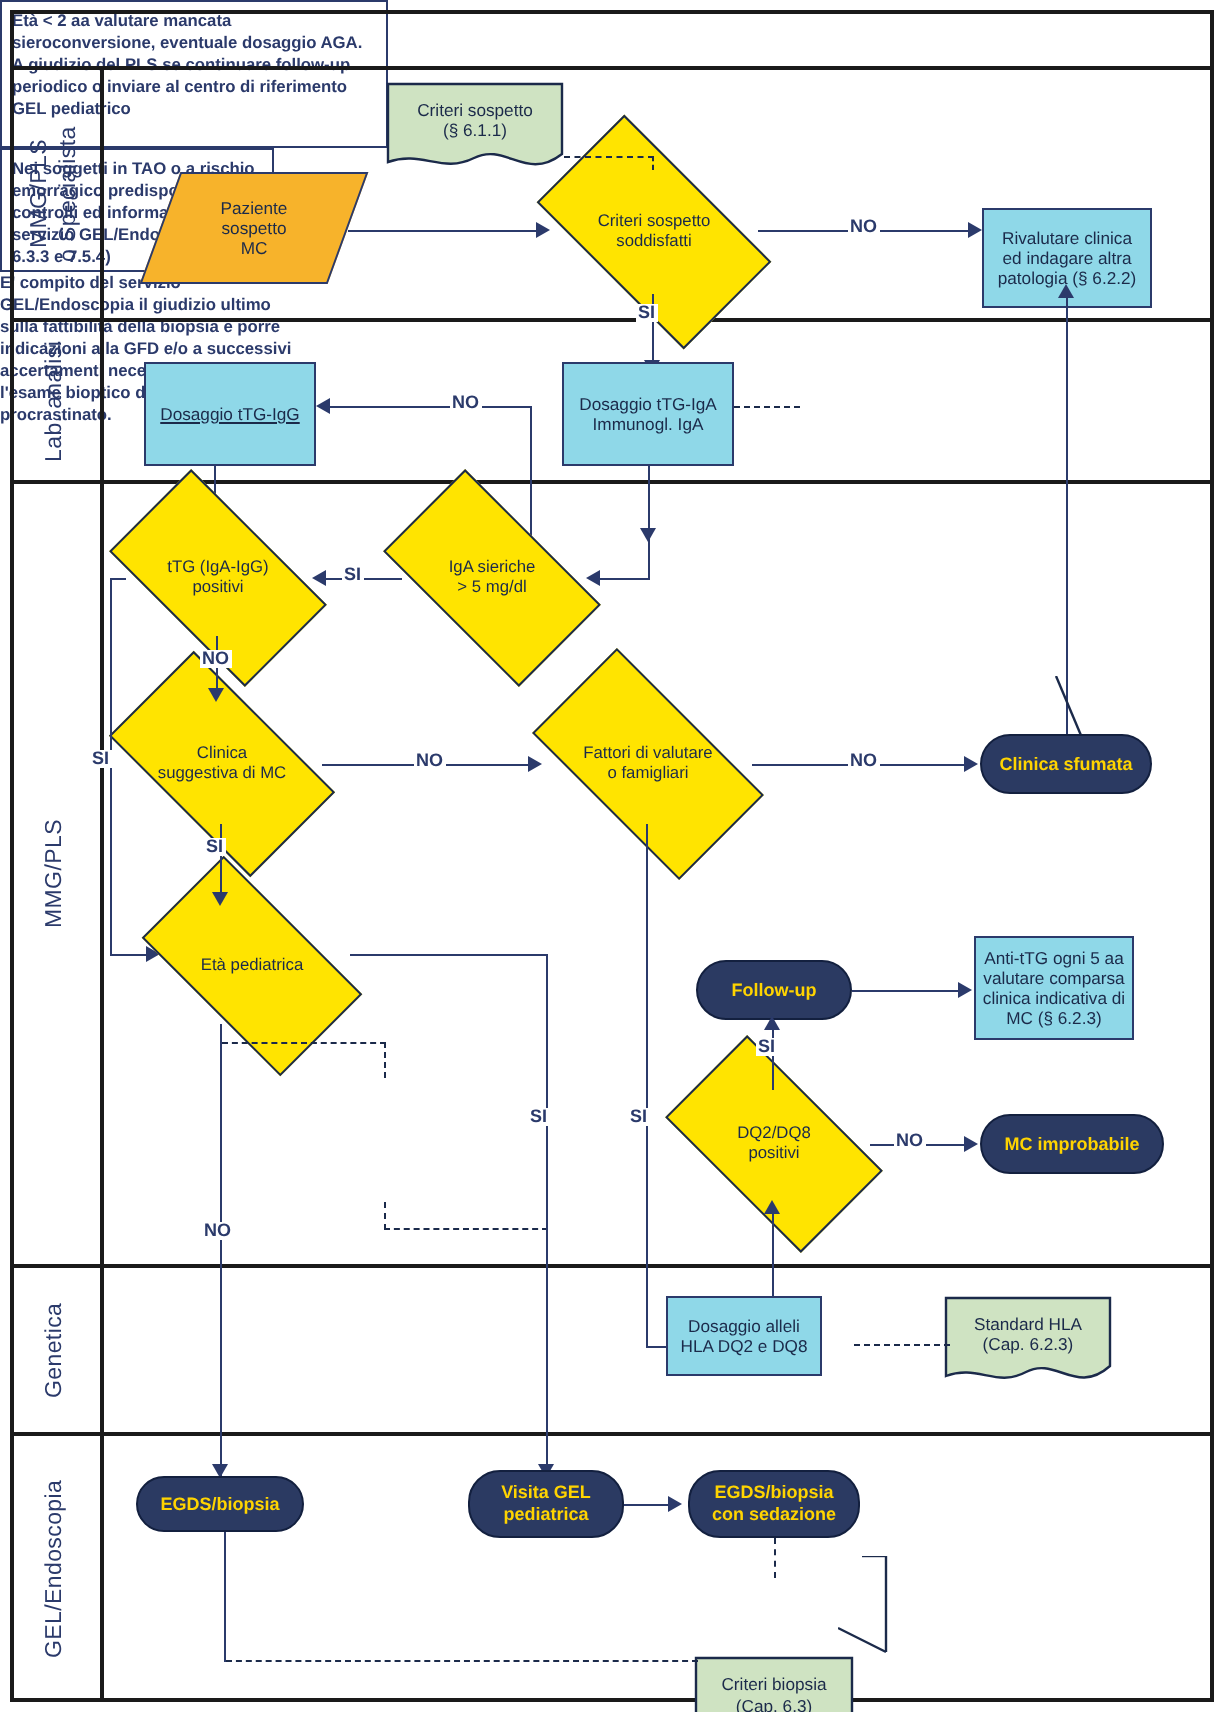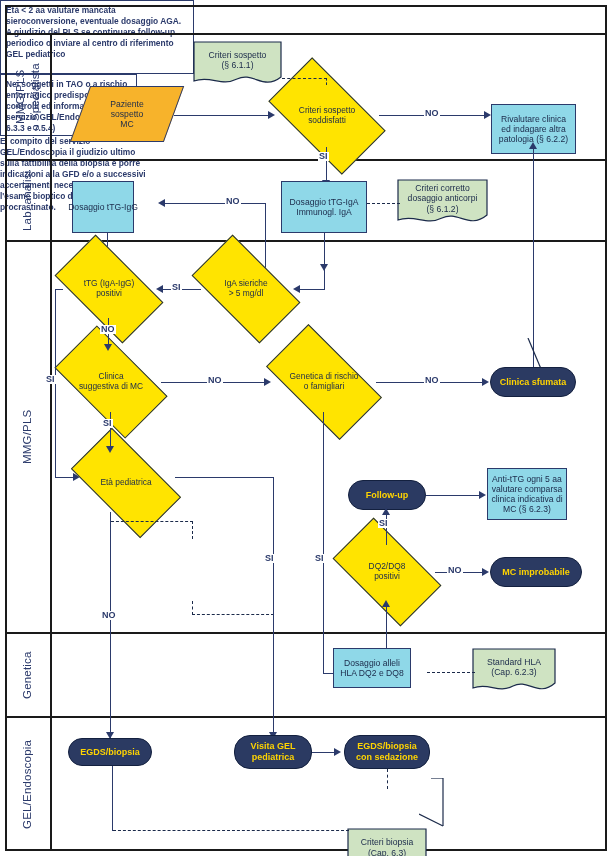--- a/index.html
+++ b/index.html
@@ -114,37 +114,29 @@
   <div class="arrow ar-r" style="left:484px;top:110.5px;"></div>
   <div class="elabel" style="left:424px;top:109px;">NO</div>
 
   <div class="edge v" style="left:326px;top:147px;height:40px;"></div>
   <div class="arrow ar-d" style="left:322px;top:180px;"></div>
   <div class="elabel" style="left:318px;top:152px;">SI</div>
 
   <div class="edge v" style="left:533px;top:148px;height:232px;"></div>
   <div class="arrow ar-u" style="left:529px;top:142px;"></div>
 
-  <div class="node rect" style="left:72px;top:181px;width:62px;height:52px;">
+  <div class="node rect" style="left:72px;top:181px;width:86px;height:52px;text-decoration:underline;">
     <span style="white-space:pre">Dosaggio tTG-IgG</span>
   </div>
 
   <div class="node rect" style="left:281px;top:181px;width:86px;height:52px;">
     <span style="white-space:pre">Dosaggio tTG-IgA
 Immunogl. IgA</span>
   </div>
 
-  <div class="node doc" style="left:397px;top:179px;width:91px;height:48px;">
-    <svg viewBox="0 0 91 48" preserveAspectRatio="none">
-      <path d="M1,1 H90 V36 C72,51 61,31 45,39 C29,47 18,35 1,41 Z" fill="#cfe3c2" stroke="#1b2a4a" stroke-width="1.2"></path>
-    </svg>
-    <span class="txt" style="white-space:pre">Criteri corretto
-dosaggio anticorpi
-(§ 6.1.2)</span>
-  </div>
 
   <div class="dash-h" style="left:367px;top:203px;width:33px;"></div>
 
   <div class="edge v" style="left:265px;top:203px;height:75px;"></div>
   <div class="edge h" style="left:164px;top:203px;width:102px;"></div>
   <div class="arrow ar-l" style="left:158px;top:198.5px;"></div>
   <div class="elabel" style="left:225px;top:197px;">NO</div>
 
   <div class="edge v" style="left:107px;top:233px;height:37px;"></div>
   <div class="arrow ar-d" style="left:103px;top:264px;"></div>
@@ -191,21 +183,21 @@
   <div class="elabel" style="left:100px;top:325px;">NO</div>
 
   <div class="edge h" style="left:55px;top:289px;width:8px;"></div>
   <div class="edge v" style="left:55px;top:289px;height:189px;"></div>
   <div class="edge h" style="left:55px;top:477px;width:22px;"></div>
   <div class="arrow ar-r" style="left:73px;top:472.5px;"></div>
   <div class="elabel" style="left:45px;top:375px;">SI</div>
 
   <div class="node diamond" style="left:272px;top:352px;width:104px;height:60px;">
     <span class="inner"></span>
-    <span class="txt" style="white-space:pre">Genetica di rischio
+    <span class="txt" style="white-space:pre">Fattori di valutare
 o famigliari</span>
   </div>
 
   <div class="edge h" style="left:161px;top:382px;width:105px;"></div>
   <div class="arrow ar-r" style="left:264px;top:377.5px;"></div>
   <div class="elabel" style="left:207px;top:376px;">NO</div>
 
   <div class="node pill" style="left:490px;top:367px;width:86px;height:30px;">
     <span>Clinica sfumata</span>
   </div>

